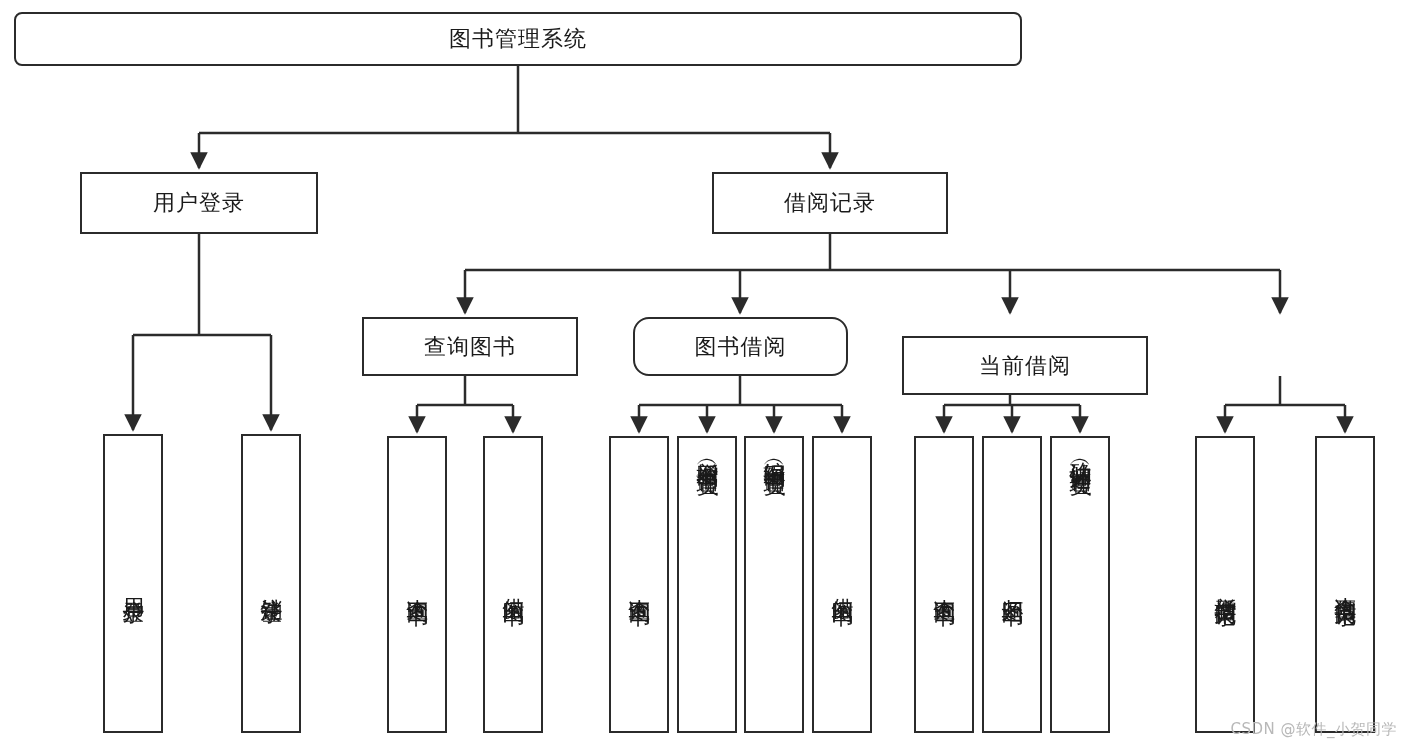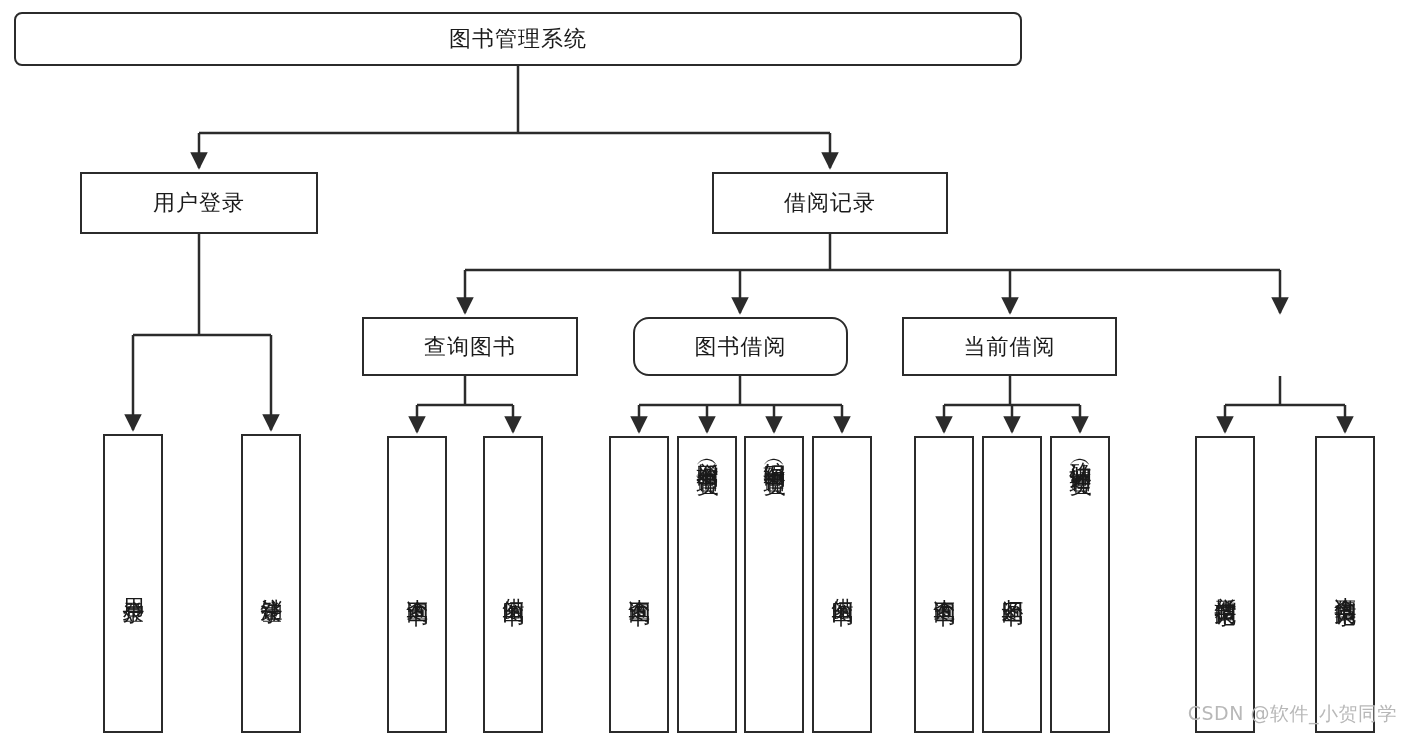--- a/index.html
+++ b/index.html
@@ -52,22 +52,22 @@
     padding-top: 6px;
   }
   .node.v .vtext {
     display: block;
     writing-mode: vertical-rl;
     text-orientation: upright;
   }
   .watermark {
     position: absolute;
     right: 8px;
-    bottom: 20px;
-    font-size: 19px;
+    bottom: 8px;
+    font-size: 15px;
     color: #b8b8b8;
     white-space: nowrap;
     letter-spacing: 0.5px;
   }
 </style>
 </head>
 <body>
 
 <div id="canvas">
 
@@ -134,21 +134,21 @@
   </div>
 
   <div class="node h" style="left:362px; top:317px; width:216px; height:59px;">
     <span>查询图书</span>
   </div>
 
   <div class="node h" style="left:633px; top:317px; width:215px; height:59px;border-radius:16px;">
     <span>图书借阅</span>
   </div>
 
-  <div class="node h" style="left:902px; top:317px; width:215px; height:59px;">
+  <div class="node h" style="left:902px; top:336px; width:246px; height:59px;">
     <span>当前借阅</span>
   </div>
 
 
   <div class="node v" style="left:103px; top:434px; width:60px; height:299px;">
     <span class="vtext">用户登录</span>
   </div>
 
   <div class="node v" style="left:241px; top:434px; width:60px; height:299px;">
     <span class="vtext">注销登录</span>

